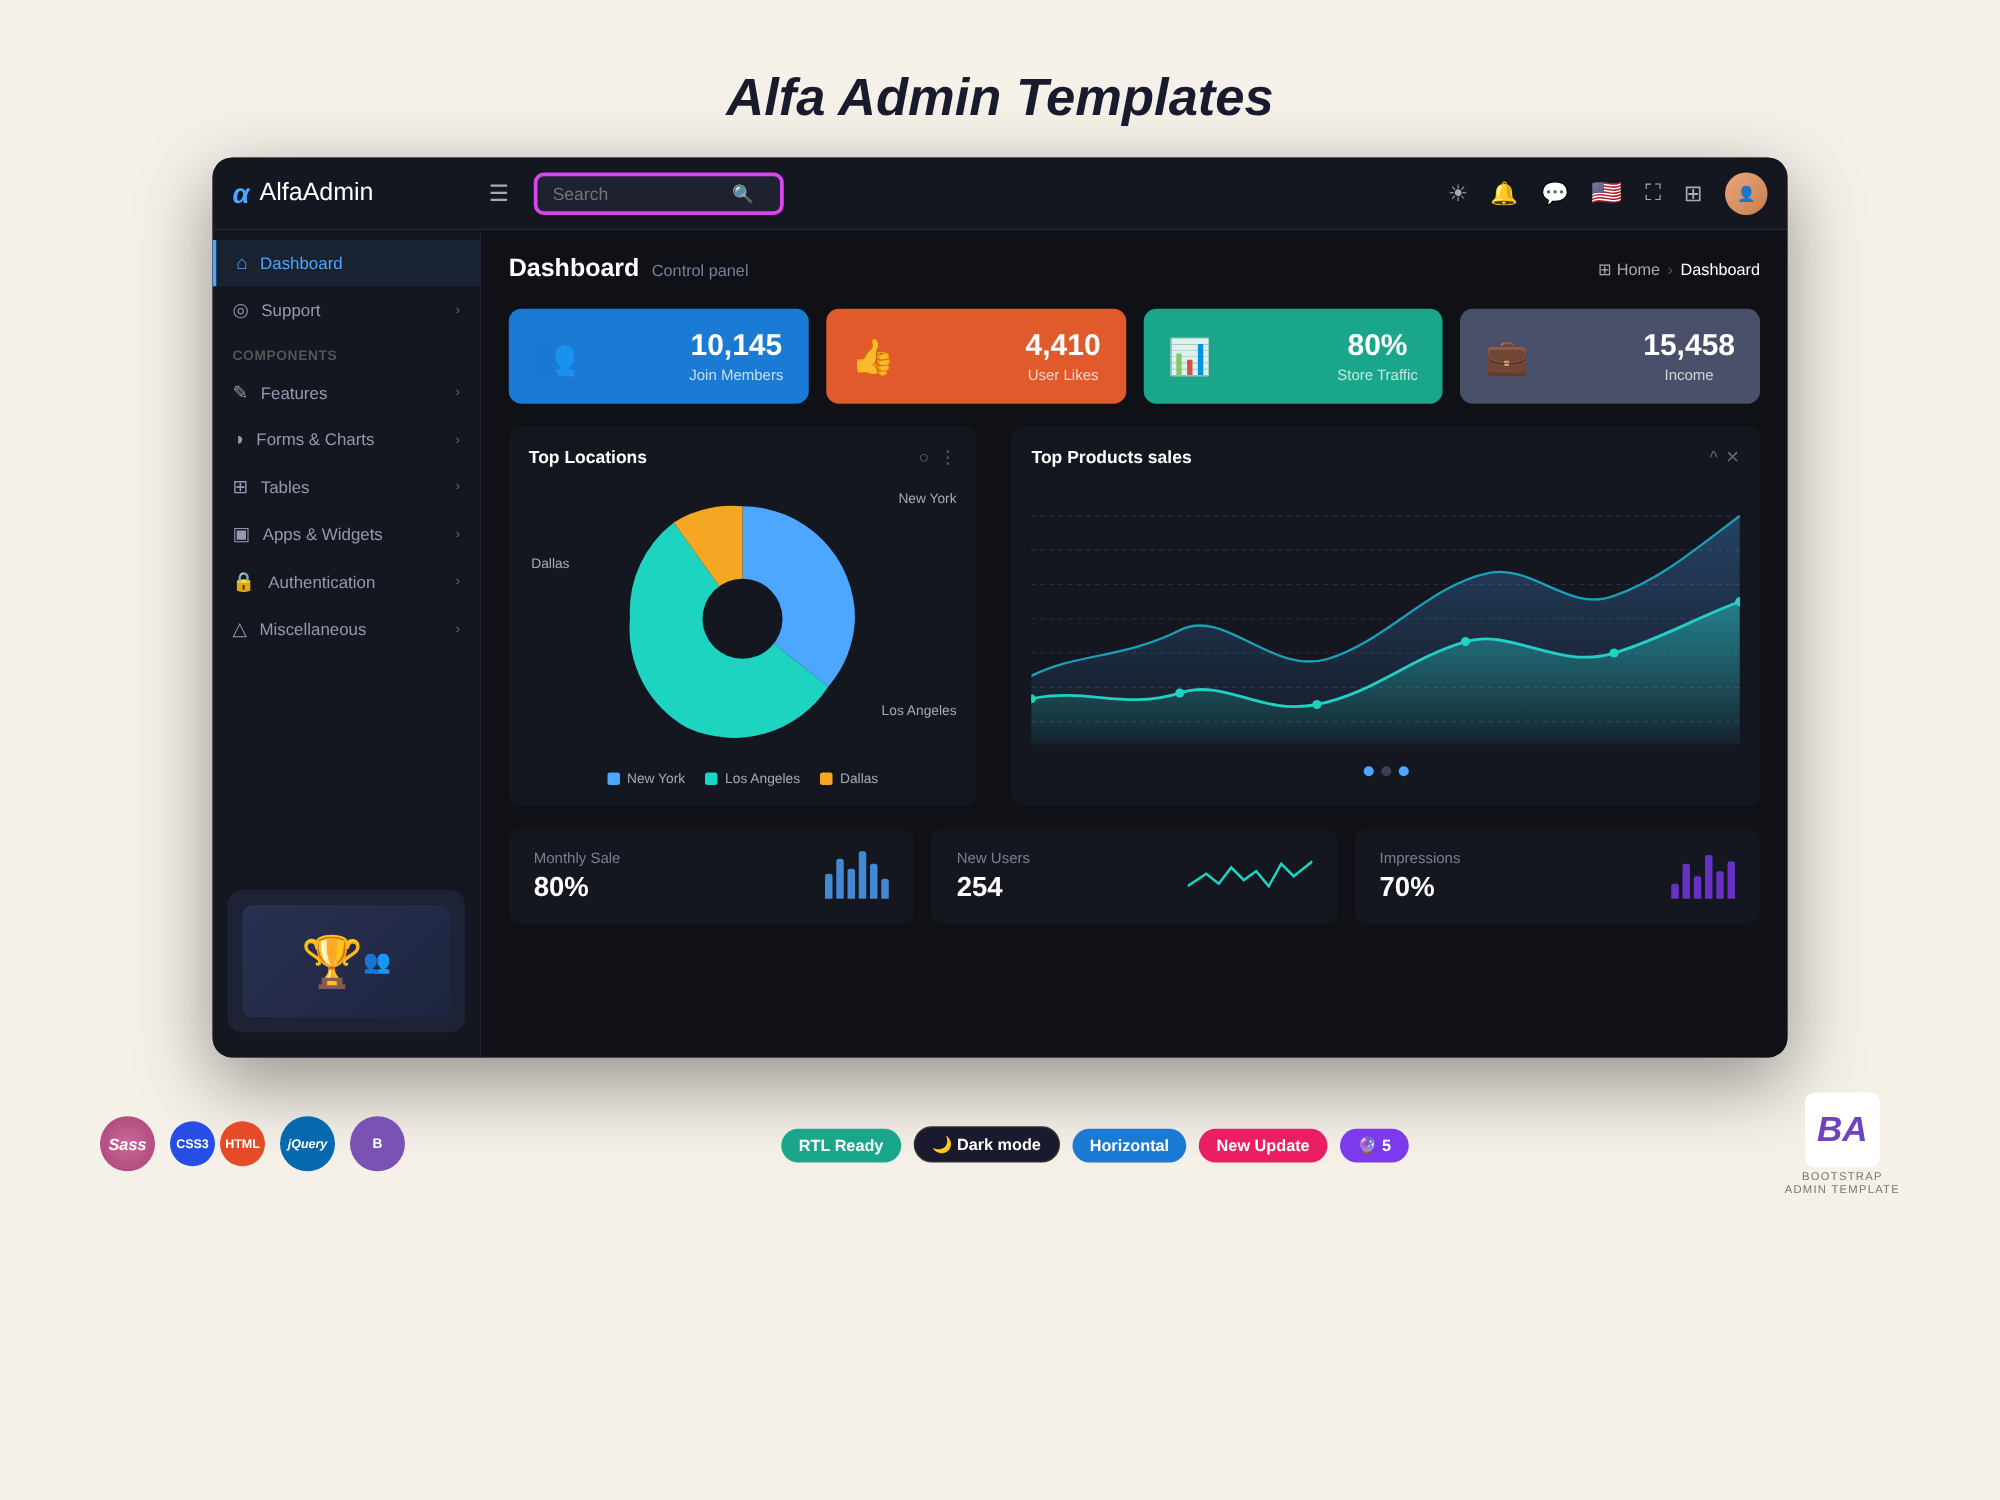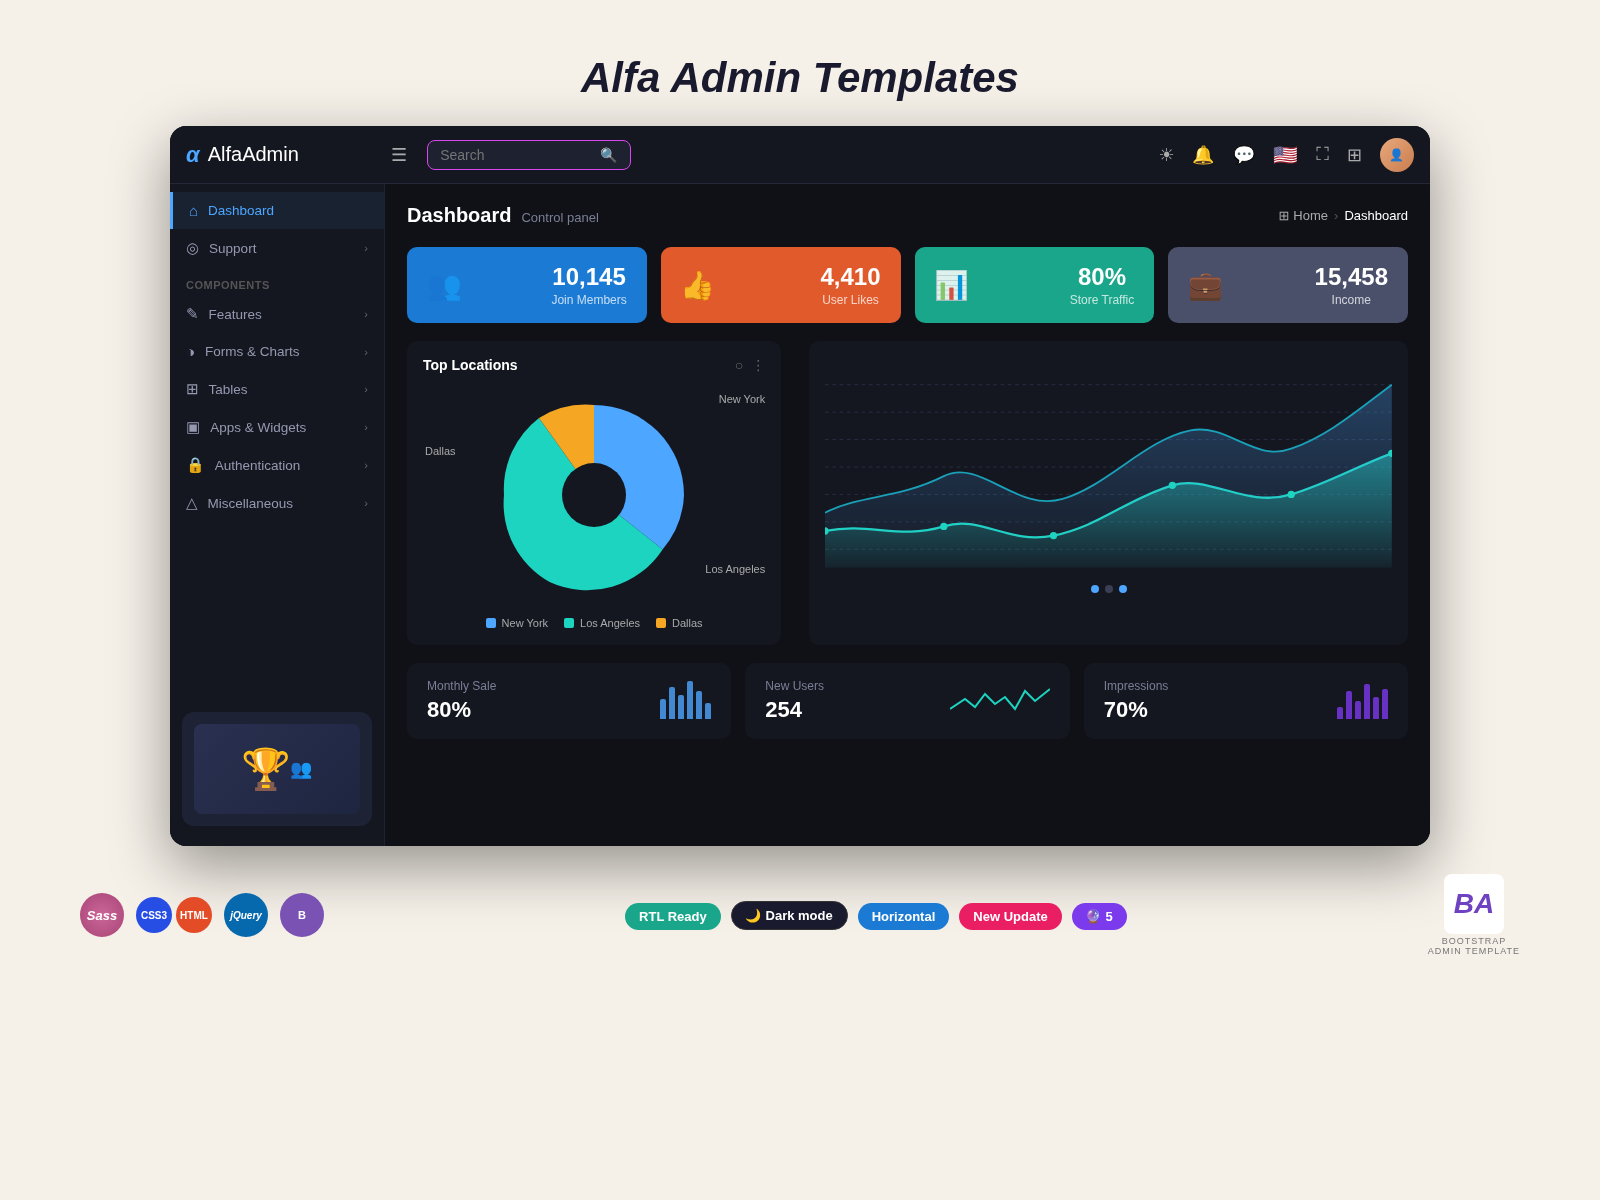--- a/index.html
+++ b/index.html
@@ -76,24 +76,24 @@
       border: none;
       cursor: pointer;
       font-size: 18px;
       padding: 4px;
     }
 
     .search-box {
       display: flex;
       align-items: flex-end;
       background: #1e2130;
-      border: 1px solid #d946ef;
+      border: 3px solid #d946ef;
       border-radius: 8px;
       padding: 6px 12px;
-      gap: 20px;
+      gap: 4px;
       flex: 0 0 200px;
     }
 
     .search-box input {
       background: none;
       border: none;
       outline: none;
       color: #aaa;
       font-size: 14px;
       width: 140px;
@@ -747,20 +747,27 @@
               <span>Los Angeles</span>
             </div>
             <div class="legend-item">
               <div class="legend-dot" style="background:#f5a623;"></div>
               <span>Dallas</span>
             </div>
           </div>
         </div>
 
         <div class="chart-card">
+          <div class="chart-header">
+            <span class="chart-title">Top Products sales</span>
+            <div class="line-chart-close-btns">
+              <button class="line-ctrl">^</button>
+              <button class="line-ctrl">✕</button>
+            </div>
+          </div>
           <div class="line-chart-area">
             <svg class="line-chart-svg" viewBox="0 0 620 220">
 
               <line x1="0" y1="20" x2="620" y2="20" stroke="#2a2f45" stroke-width="1" stroke-dasharray="4,4"></line>
               <line x1="0" y1="50" x2="620" y2="50" stroke="#2a2f45" stroke-width="1" stroke-dasharray="4,4"></line>
               <line x1="0" y1="80" x2="620" y2="80" stroke="#2a2f45" stroke-width="1" stroke-dasharray="4,4"></line>
               <line x1="0" y1="110" x2="620" y2="110" stroke="#2a2f45" stroke-width="1" stroke-dasharray="4,4"></line>
               <line x1="0" y1="140" x2="620" y2="140" stroke="#2a2f45" stroke-width="1" stroke-dasharray="4,4"></line>
               <line x1="0" y1="170" x2="620" y2="170" stroke="#2a2f45" stroke-width="1" stroke-dasharray="4,4"></line>
               <line x1="0" y1="200" x2="620" y2="200" stroke="#2a2f45" stroke-width="1" stroke-dasharray="4,4"></line>

